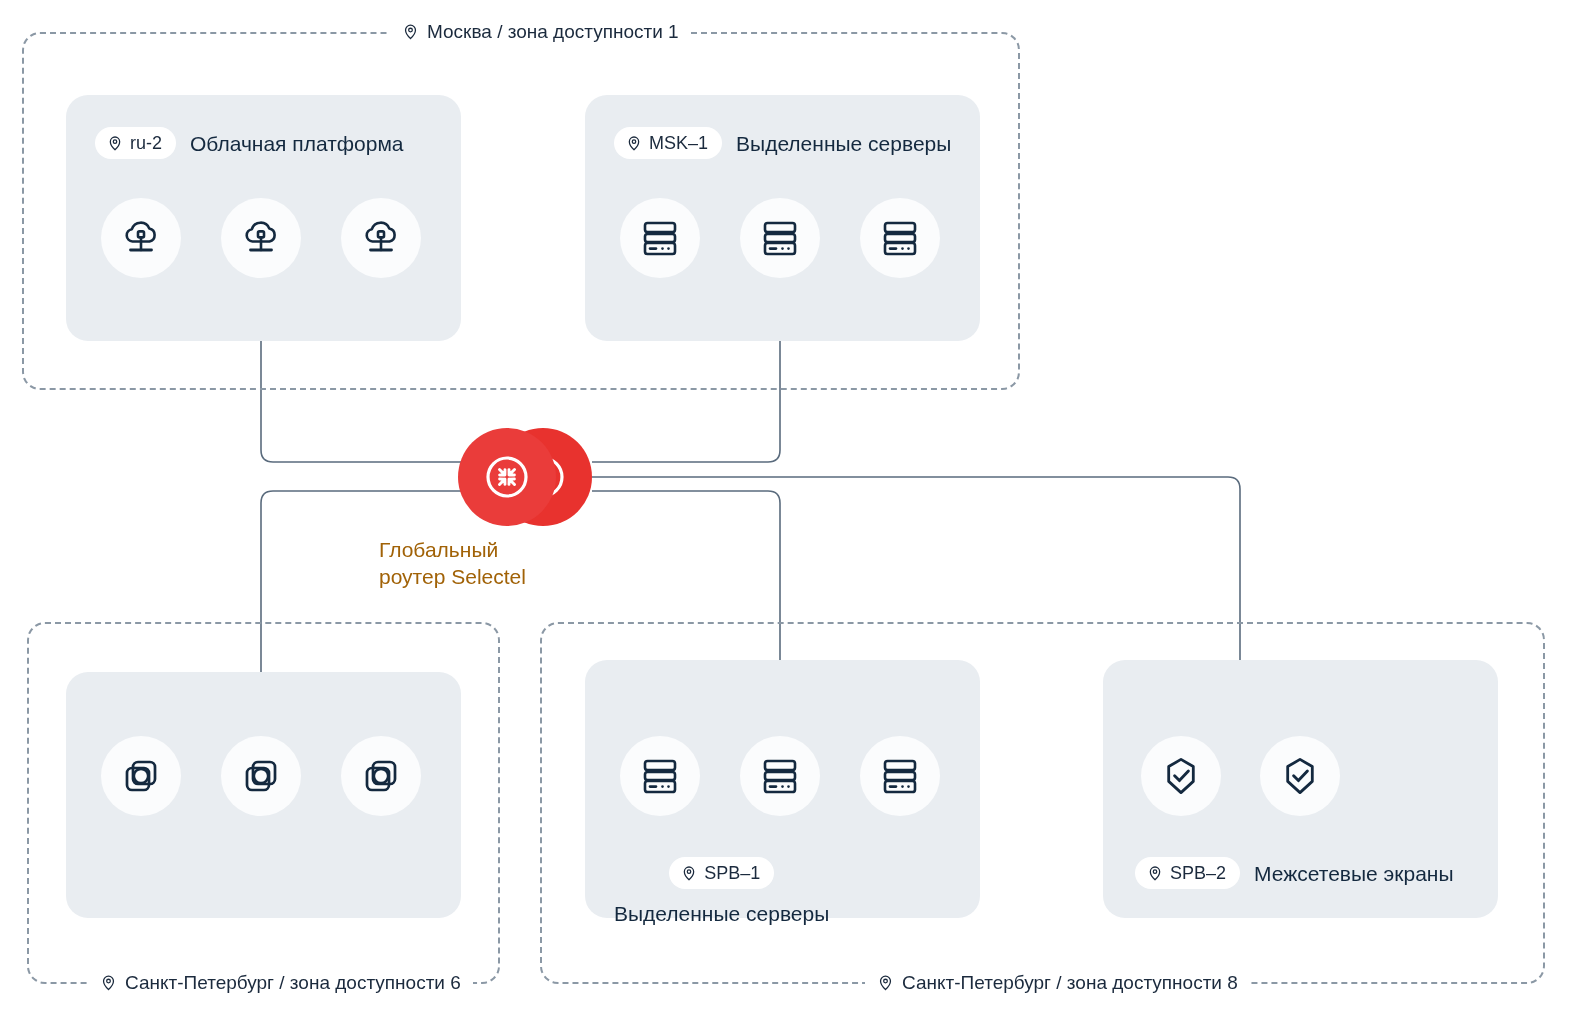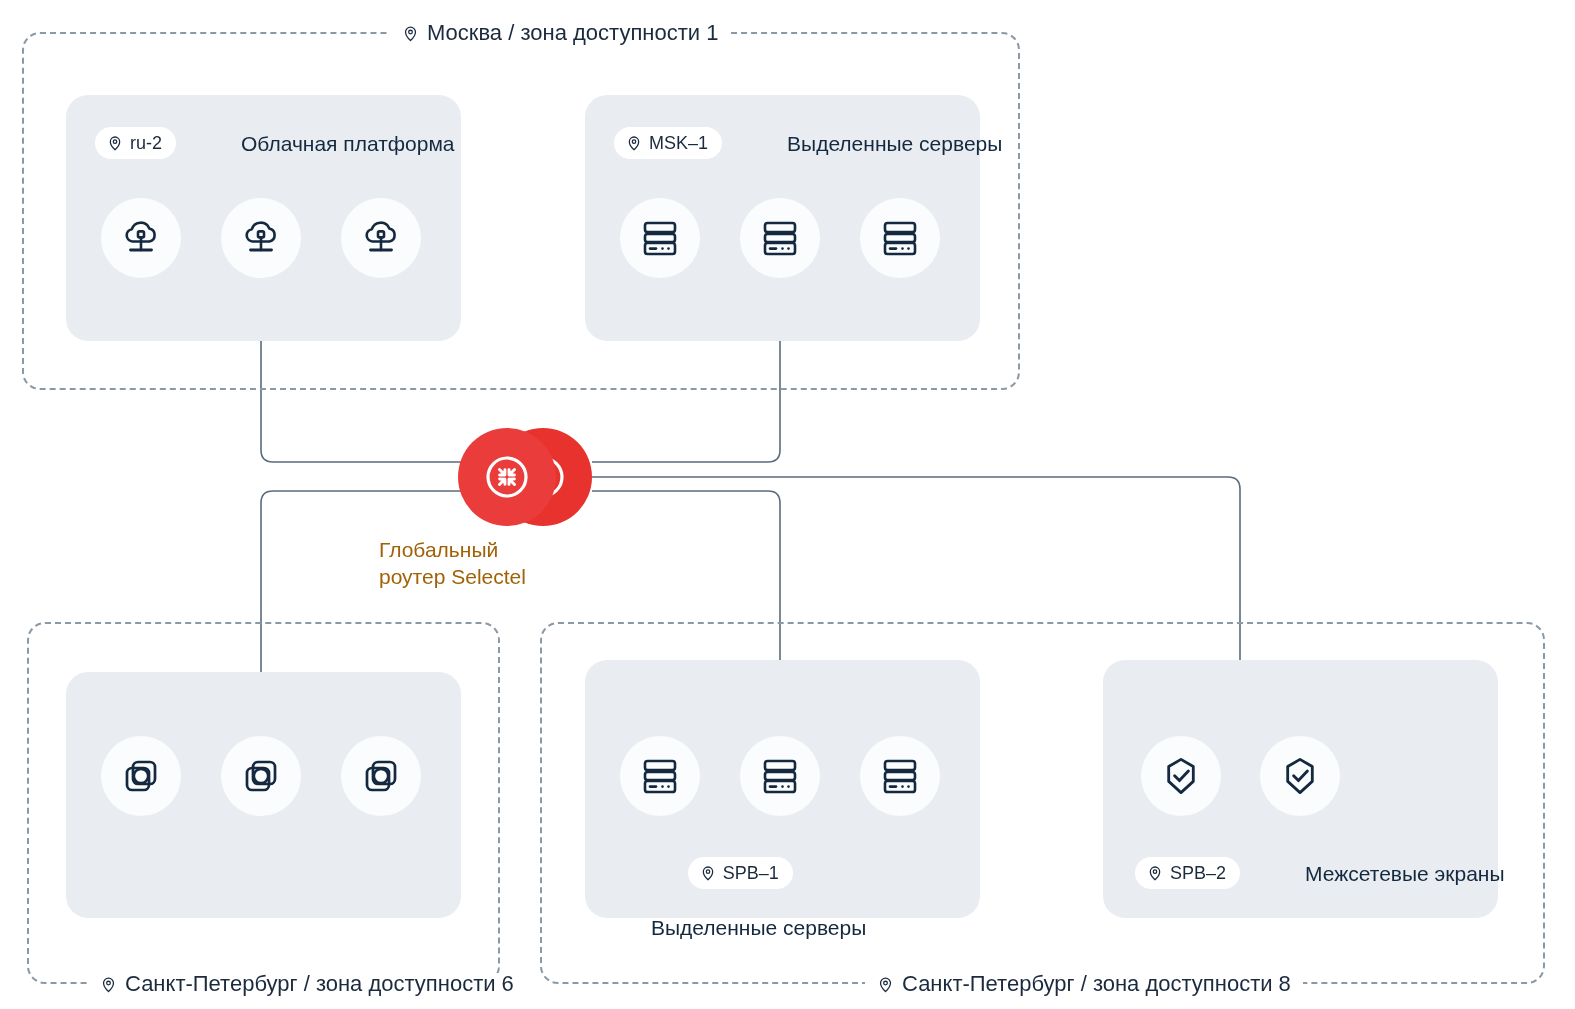--- a/index.html
+++ b/index.html
@@ -14,60 +14,59 @@
   
   .zone {
     position: absolute;
     border: 2px dashed #8b98a5;
     border-radius: 18px;
   }
   .zone-label {
     position: absolute;
     background: #ffffff;
     padding: 0 12px;
-    font-size: 22px;
+    font-size: 19px;
     color: #1b2a3d;
     white-space: nowrap;
     display: flex;
     align-items: center;
     gap: 8px;
     line-height: 1;
   }
   .zone-label .pin { display:block; width:17px; height:17px; flex:0 0 17px; }
 
   
   .card {
     position: absolute;
     background: #e9edf1;
     border-radius: 22px;
   }
   .badge-row {
     position: absolute;
     display: flex;
     align-items: center;
-    gap: 28px;
+    gap: 14px;
     white-space: nowrap;
   }
   .badge {
     display: inline-flex;
     align-items: center;
     gap: 7px;
     background: #ffffff;
     border-radius: 999px;
     padding: 7px 14px 7px 12px;
     font-size: 18px;
     color: #1b2a3d;
     line-height: 1;
   }
   .badge .pin { display:block; width:16px; height:16px; flex:0 0 16px; }
   .card-title {
     font-size: 21px;
     color: #14293f;
     line-height: 1;
-    margin-left: 37px;
   }
 
   
   .node {
     position: absolute;
     width: 80px; height: 80px;
     border-radius: 50%;
     background: #fbfcfd;
     display: flex;
     align-items: center;

